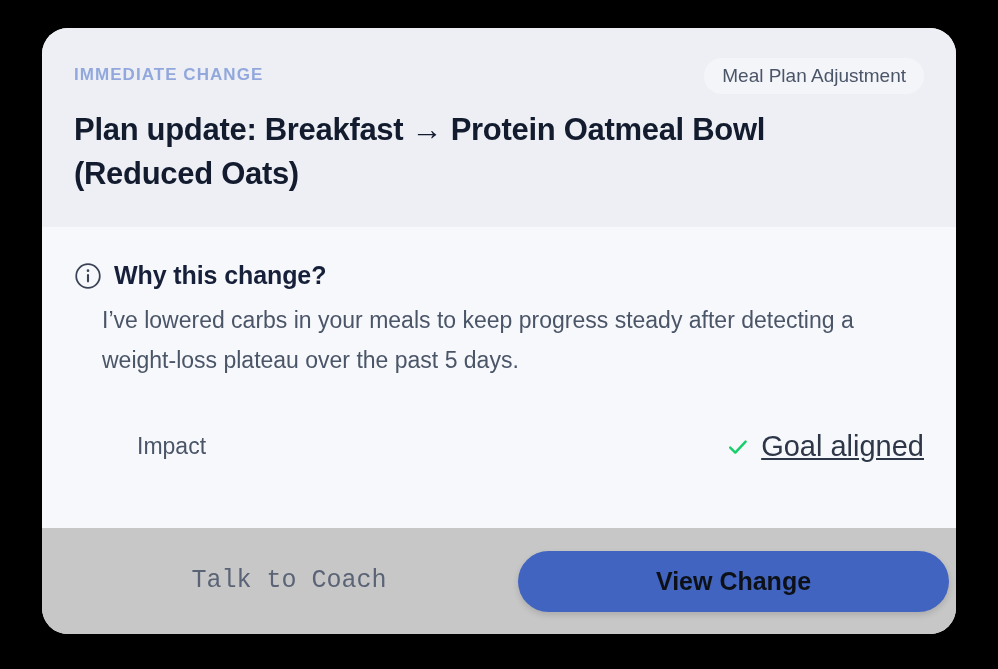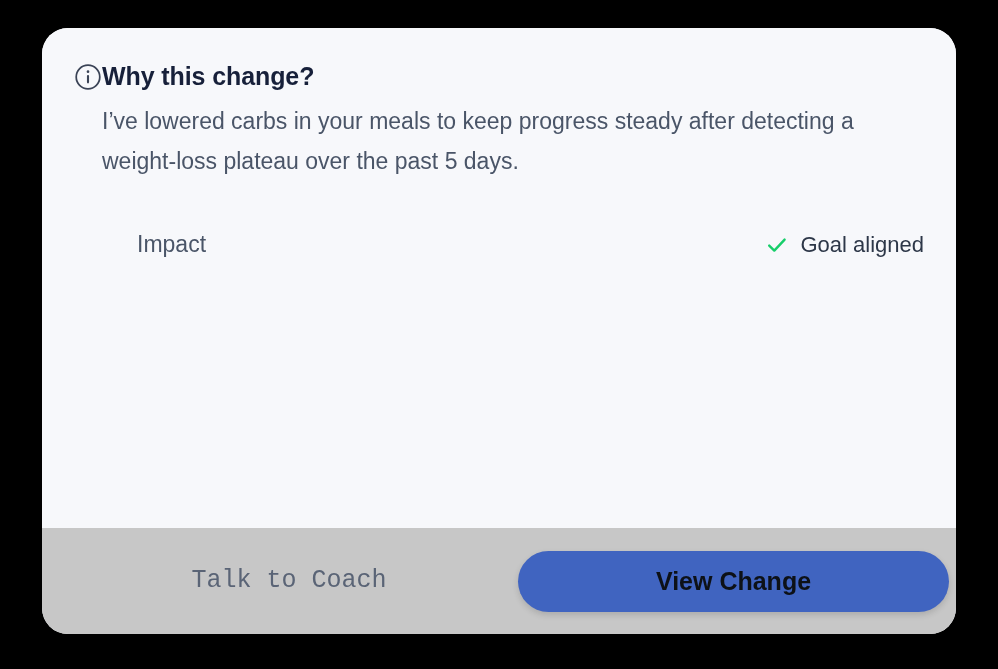--- a/index.html
+++ b/index.html
@@ -80,21 +80,21 @@
   .card-body {
     background: #F7F8FB;
     flex: 1 1 auto;
     padding: 34px 32px 0 32px;
     position: relative;
   }
 
   .reason-head {
     display: flex;
     align-items: center;
-    gap: 0;
+    gap: 12px;
   }
 
   .info-icon {
     width: 28px;
     height: 28px;
     flex: 0 0 28px;
     display: block;
   }
 
   .reason-title {
@@ -135,22 +135,23 @@
     gap: 11px;
   }
 
   .check-icon {
     width: 24px;
     height: 24px;
     display: block;
   }
 
   .goal-text {
-    font-size: 22px;
+    font-size: 29px;
     color: #2D3748;
+    text-decoration: underline;
   }
 
   
   .card-footer {
     flex: 0 0 auto;
     height: 106px;
     background: #C7C7C7;
     display: flex;
     align-items: center;
     padding: 0 18px 0 32px;
@@ -187,20 +188,27 @@
     text-align: center;
   }
 </style>
 </head>
 <body>
 
 <div id="stage">
 
   <div class="card">
 
+    <div class="card-header">
+      <div class="eyebrow-row">
+        <div class="eyebrow">IMMEDIATE CHANGE</div>
+        <div class="badge">Meal Plan Adjustment</div>
+      </div>
+      <div class="card-title">Plan update: Breakfast → Protein Oatmeal Bowl (Reduced Oats)</div>
+    </div>
 
     <div class="card-body">
 
       <div class="reason-head">
         <span class="info-icon-wrap">
           <svg class="info-icon" viewBox="0 0 24 24" fill="none" xmlns="http://www.w3.org/2000/svg" aria-hidden="true">
             <circle cx="12" cy="12" r="10.1" stroke="#3A4356" stroke-width="1.5"></circle>
             <circle cx="12" cy="7.4" r="1.15" fill="#3A4356"></circle>
             <rect x="11.1" y="10.3" width="1.8" height="7.2" rx="0.9" fill="#3A4356"></rect>
           </svg>

